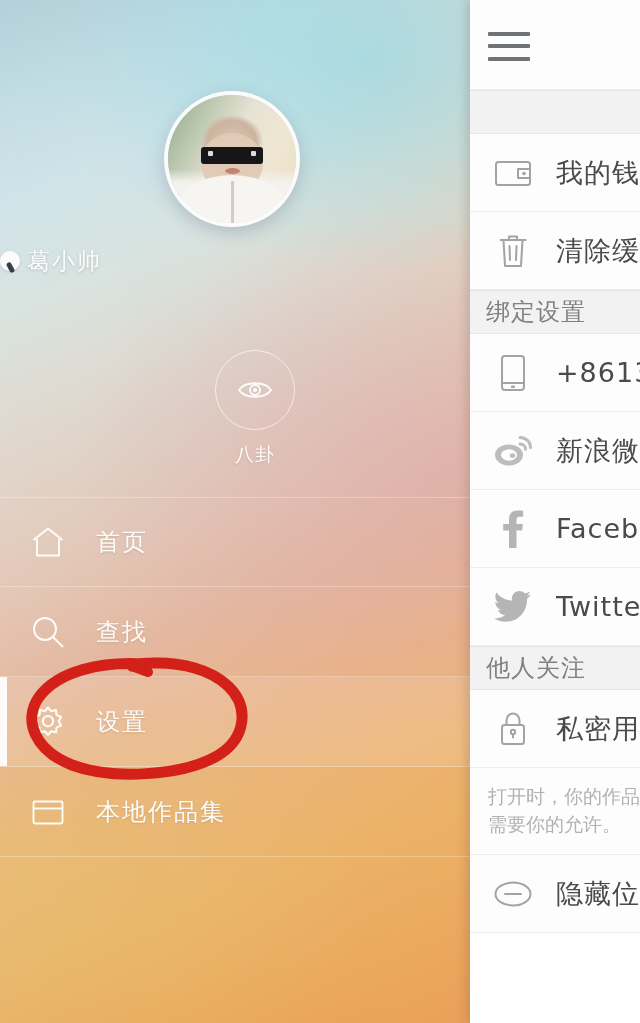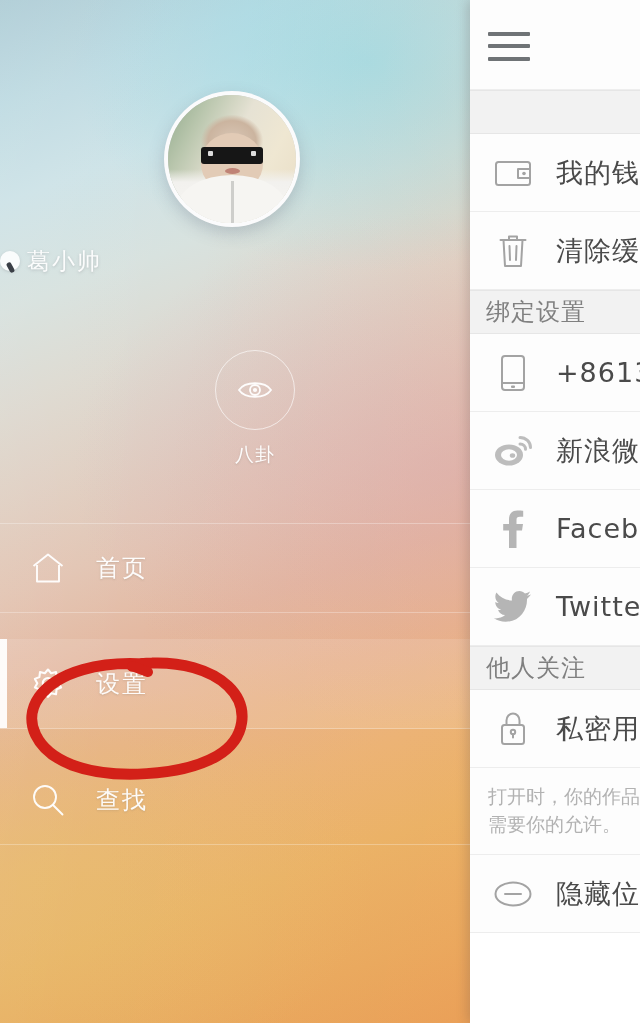--- a/index.html
+++ b/index.html
@@ -246,21 +246,20 @@
     top: 497px;
     width: 470px;
   }
   .nav-row {
     position: relative;
     height: 90px;
     display: flex;
     align-items: center;
     border-bottom: 1px solid rgba(255,255,255,0.28);
     box-sizing: border-box;
-    margin-top: 26px;
   }
   .nav-row.first { border-top: 1px solid rgba(255,255,255,0.30); }
   .nav-row.active {
     background: rgba(255,255,255,0.12);
   }
   .nav-row.active .active-bar {
     position: absolute;
     left: 0; top: 0;
     width: 7px;
     height: 100%;
@@ -438,46 +437,55 @@
       <div id="nav-list">
 
         <div class="nav-row first">
           <div class="nav-icon">
             <svg width="34" height="32" viewBox="0 0 34 32" fill="none" stroke="rgba(255,255,255,0.95)" stroke-width="1.9" stroke-linejoin="round">
               <path d="M2.5 14 L17 2.5 L31.5 14"></path>
               <path d="M6 13 L6 29.5 L28 29.5 L28 13"></path>
             </svg>
           </div>
           <div class="nav-label">首页</div>
+        </div>
+
+        <div class="nav-row">
+          <div class="nav-icon">
+            <svg width="34" height="34" viewBox="0 0 34 34" fill="none" stroke="rgba(255,255,255,0.95)" stroke-width="1.9" stroke-linecap="round">
+              <circle cx="14" cy="14" r="11"></circle>
+              <path d="M22 22 L31.5 31.5"></path>
+            </svg>
+          </div>
+          <div class="nav-label">查找</div>
         </div>
 
         <div class="nav-row active">
           <div class="active-bar"></div>
           <div class="nav-icon">
             <svg width="34" height="34" viewBox="0 0 34 34" fill="none" stroke="rgba(255,255,255,0.95)" stroke-width="2.1" stroke-linejoin="round">
               <path d="M17 2.5 L20.2 6.2 L25 5.1 L25.6 10.0 L30.1 11.9 L27.7 16.2
                        L30.1 20.5 L25.6 22.4 L25 27.3 L20.2 26.2 L17 29.9
                        L13.8 26.2 L9 27.3 L8.4 22.4 L3.9 20.5 L6.3 16.2
                        L3.9 11.9 L8.4 10.0 L9 5.1 L13.8 6.2 Z"></path>
               <circle cx="17" cy="16.2" r="5.2"></circle>
             </svg>
           </div>
           <div class="nav-label">设置</div>
         </div>
 
         <div class="nav-row">
           <div class="nav-icon">
-            <svg width="34" height="34" viewBox="0 0 34 34" fill="none" stroke="rgba(255,255,255,0.95)" stroke-width="1.9" stroke-linecap="round">
-              <circle cx="14" cy="14" r="11"></circle>
-              <path d="M22 22 L31.5 31.5"></path>
+            <svg width="34" height="30" viewBox="0 0 34 30" fill="none" stroke="rgba(255,255,255,0.95)" stroke-width="1.9" stroke-linejoin="round">
+              <rect x="2.5" y="4.5" width="29" height="22" rx="1.5"></rect>
+              <path d="M2.5 11.5 L31.5 11.5"></path>
             </svg>
           </div>
-          <div class="nav-label">查找</div>
-        </div>
-
+          <div class="nav-label">本地作品集</div>
+        </div>
       </div>
 
       <svg id="annotation" viewBox="0 0 250 125">
         <path d="M131 9
                  C 88 6, 44 16, 25 42
                  C 8 66, 22 96, 58 110
                  C 98 125, 168 121, 203 101
                  C 232 84, 236 52, 214 31
                  C 196 14, 166 7, 138 8
                  C 131 8, 124 9, 118 11" fill="none" stroke="#d32018" stroke-width="11" stroke-linecap="round" stroke-linejoin="round"></path>

